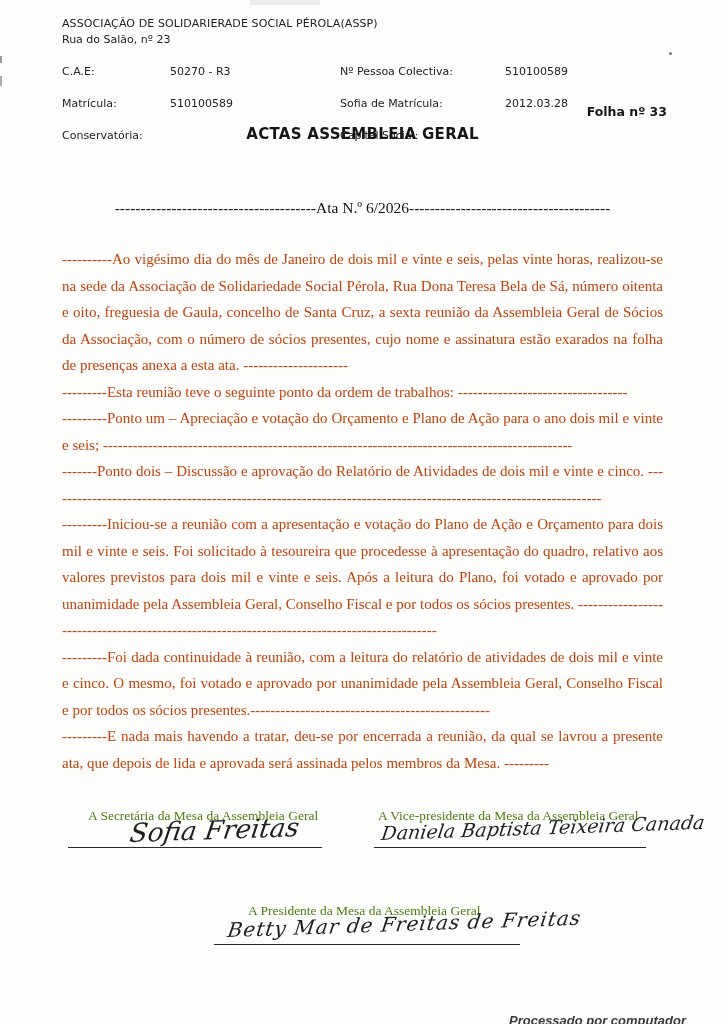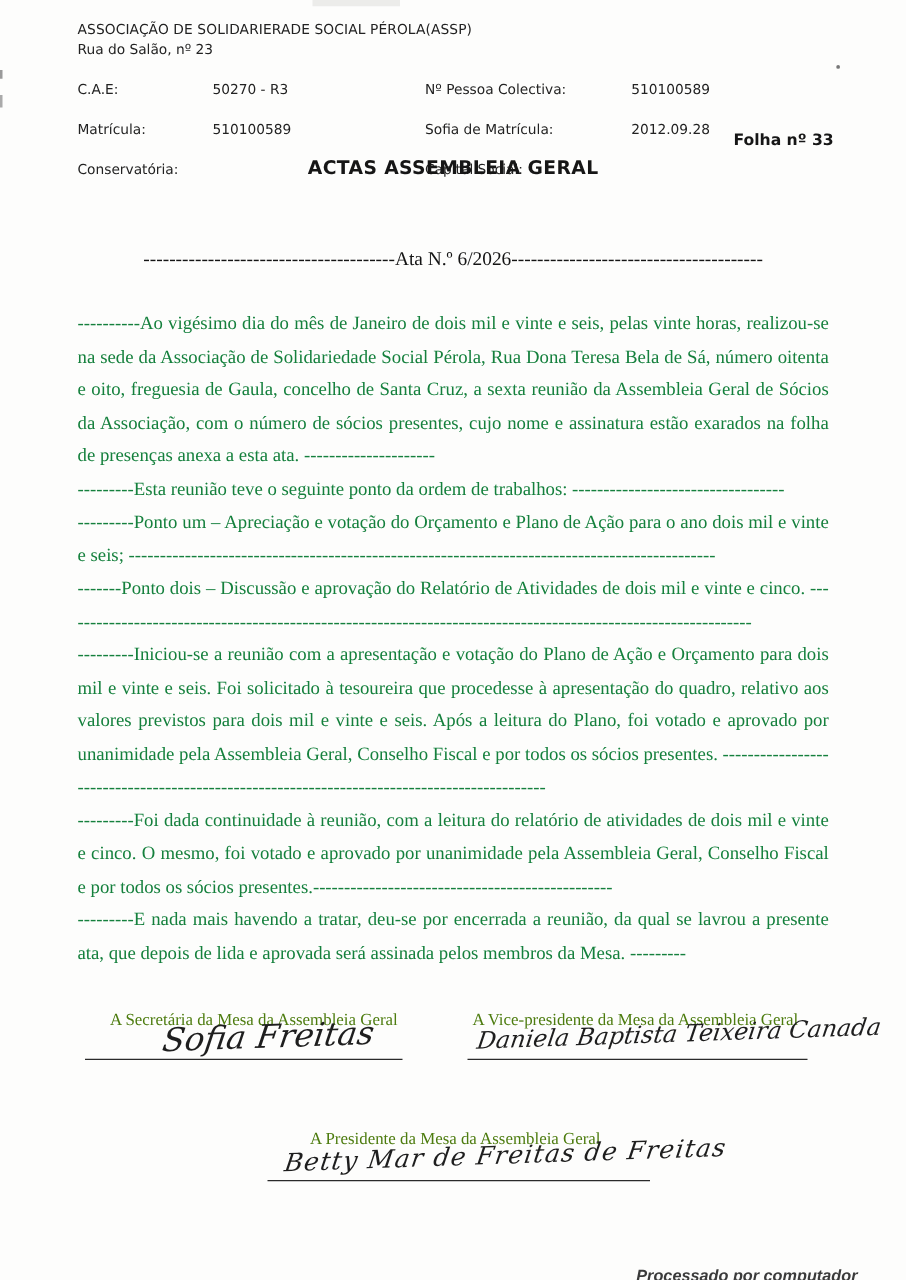--- a/index.html
+++ b/index.html
@@ -74,21 +74,21 @@
   
   .body-text {
     position: absolute;
     left: 62px;
     top: 246px;
     width: 601px;
     font-family: "Liberation Serif", serif;
     font-size: 15px;
     line-height: 26.5px;
     text-align: justify;
-    color: #15803d;
+    color: #c2410c;
   }
   .body-text p { margin: 0; word-break: normal; }
 
   
   .sig-label {
     font-family: "Liberation Serif", serif;
     font-size: 13.5px;
     color: #4d7c0f;
     white-space: nowrap;
   }
@@ -152,21 +152,21 @@
     <div class="header-row">
       <span class="c1">C.A.E:</span>
       <span class="c2">50270 - R3</span>
       <span class="c3">Nº Pessoa Colectiva:</span>
       <span class="c4">510100589</span>
     </div>
     <div class="header-row">
       <span class="c1">Matrícula:</span>
       <span class="c2">510100589</span>
       <span class="c3">Sofia de Matrícula:</span>
-      <span class="c4">2012.09.28</span>
+      <span class="c4">2012.03.28</span>
     </div>
     <div class="header-row">
       <span class="c1">Conservatória:</span>
       <span class="c2"></span>
       <span class="c3">Capital Social:</span>
       <span class="c4"></span>
     </div>
   </div>
 
   <div class="folio">Folha nº 33</div>

